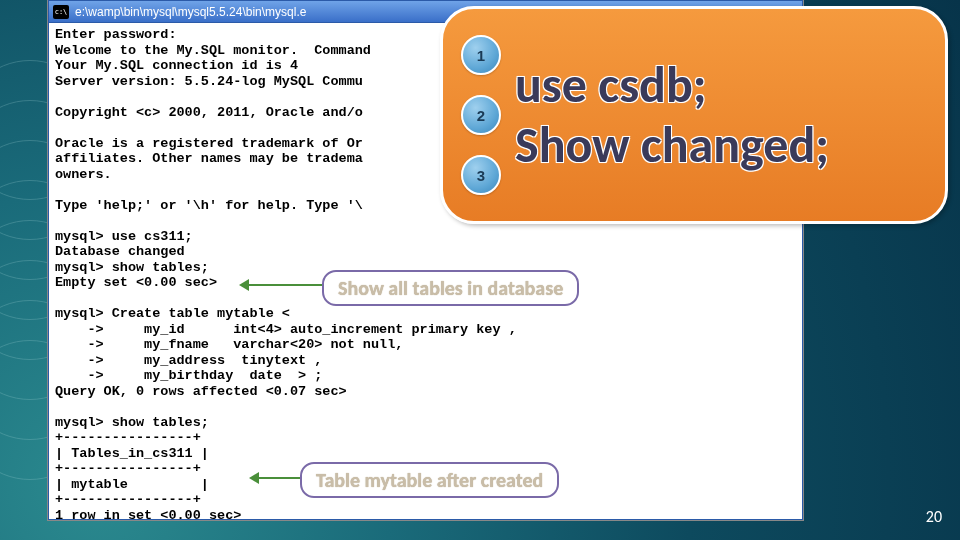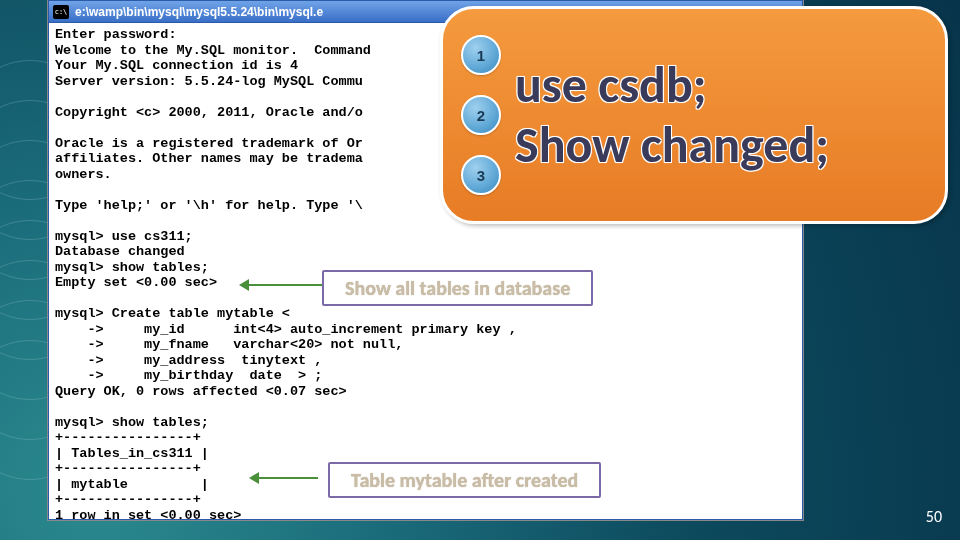--- a/index.html
+++ b/index.html
@@ -24,21 +24,21 @@
     padding: 0 4px;
     border-bottom: 1px solid #2b5aa8;
   }
   .titlebar-icon {
     width: 16px; height: 14px;
     background: #000; border-radius: 2px;
     display: inline-flex; align-items: center; justify-content: center;
     font-size: 7px; color: #fff; font-family: monospace;
     margin-right: 6px;
   }
-  .titlebar-text { color: #fff; font-size: 12px; font-weight: bold; }
+  .titlebar-text { color: #fff; font-size: 12px; font-weight: normal; }
   .console-body {
     padding: 4px 6px;
     font-family: "Courier New", monospace;
     font-size: 13.5px;
     font-weight: bold;
     line-height: 1.15;
     white-space: pre;
     color: #000;
   }
 
@@ -69,31 +69,31 @@
     font-weight: 700;
     color: #3a3a5a;
     text-shadow: 0 0 2px #fff, 1px 1px 0 #fff, -1px -1px 0 #fff, 1px -1px 0 #fff, -1px 1px 0 #fff;
     line-height: 1.2;
   }
 
   .annot {
     position: absolute;
     background: #fff;
     border: 2.5px solid #7a6aa8;
-    border-radius: 2px;
-    padding: 4px 21px;
+    border-radius: 14px;
+    padding: 4px 14px;
     font-family: Calibri, Arial, sans-serif;
     font-size: 20px;
     font-weight: 700;
     color: #c9bda8;
     text-shadow: 0 0 1px #b0a285;
     z-index: 5;
   }
   .annot1 { left: 322px; top: 270px; }
-  .annot2 { left: 328px; top: 462px; }
+  .annot2 { left: 300px; top: 462px; }
 
   .arrow {
     position: absolute;
     height: 2px;
     background: #4a8f3a;
     z-index: 4;
   }
   .arrow::before {
     content: "";
     position: absolute;
@@ -194,14 +194,14 @@
       <div class="numcircle">1</div>
       <div class="numcircle">2</div>
       <div class="numcircle">3</div>
     </div>
     <div class="cmds">
       <div class="cmd-line">use csdb;</div>
       <div class="cmd-line">Show changed;</div>
     </div>
   </div>
 
-  <div class="pagenum">50</div>
+  <div class="pagenum">20</div>
 </div>
 
 </body></html>

